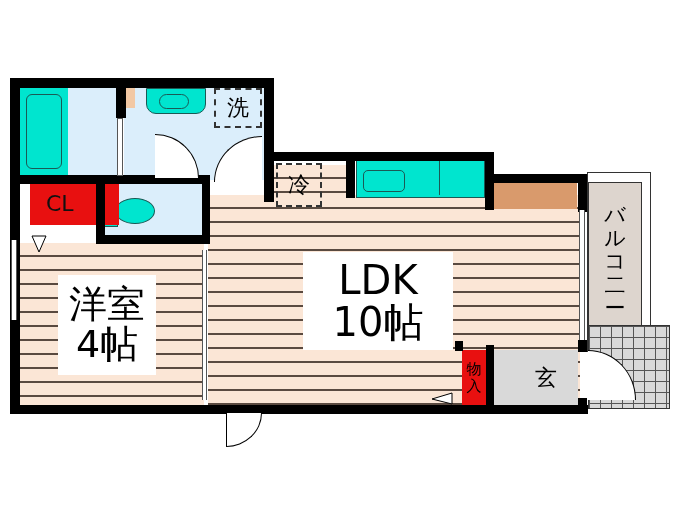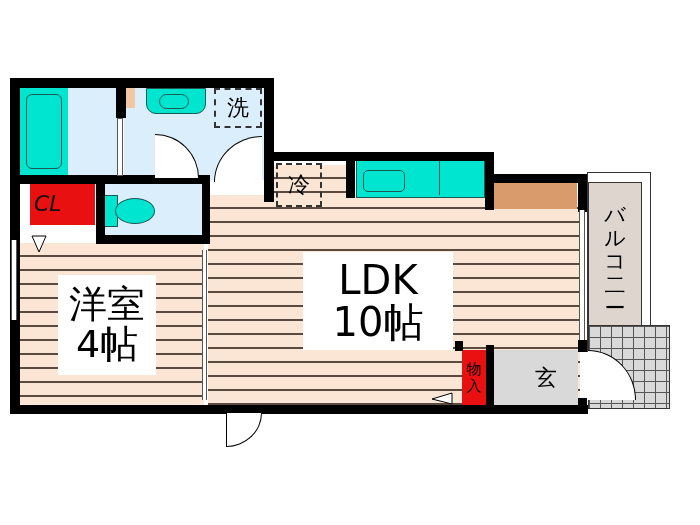--- a/index.html
+++ b/index.html
@@ -46,21 +46,21 @@
   <span>冷</span>
 </div>
 
 <div class="teal" style="left:356px;top:160px;width:127px;height:36px;">
   <div class="abs" style="left:6px;top:9px;width:42px;height:22px;border:1px solid #1a5a55;border-radius:5px;"></div>
   <div class="abs" style="left:82px;top:0;width:1px;height:34px;background:#1a5a55;"></div>
 </div>
 
 <div class="abs" style="left:494px;top:182px;width:83px;height:27px;background:#d99a6c;"></div>
 
-<div class="abs" style="left:30px;top:182px;width:65px;height:43px;background:#e81010;display:flex;align-items:center;padding-left:4px;font-size:22px;color:#111;font-style:italic;">
+<div class="abs" style="left:30px;top:182px;width:89px;height:43px;background:#e81010;display:flex;align-items:center;padding-left:16px;font-size:22px;color:#111;">
   <span>CL</span>
 </div>
 
 <div class="abs" style="left:462px;top:350px;width:24px;height:55px;background:#e81010;display:flex;align-items:center;justify-content:center;font-size:15px;line-height:1.1;white-space:pre-line;text-align:center;">
   <span>物
 入</span>
 </div>
 <div class="abs" style="left:492px;top:350px;width:18px;height:35px;background:#e81010;border:1px solid #888;"></div>
 
 <div class="abs" style="left:494px;top:350px;width:84px;height:55px;background:#d9d9d9;display:flex;align-items:center;justify-content:center;font-size:22px;padding-left:20px;">

